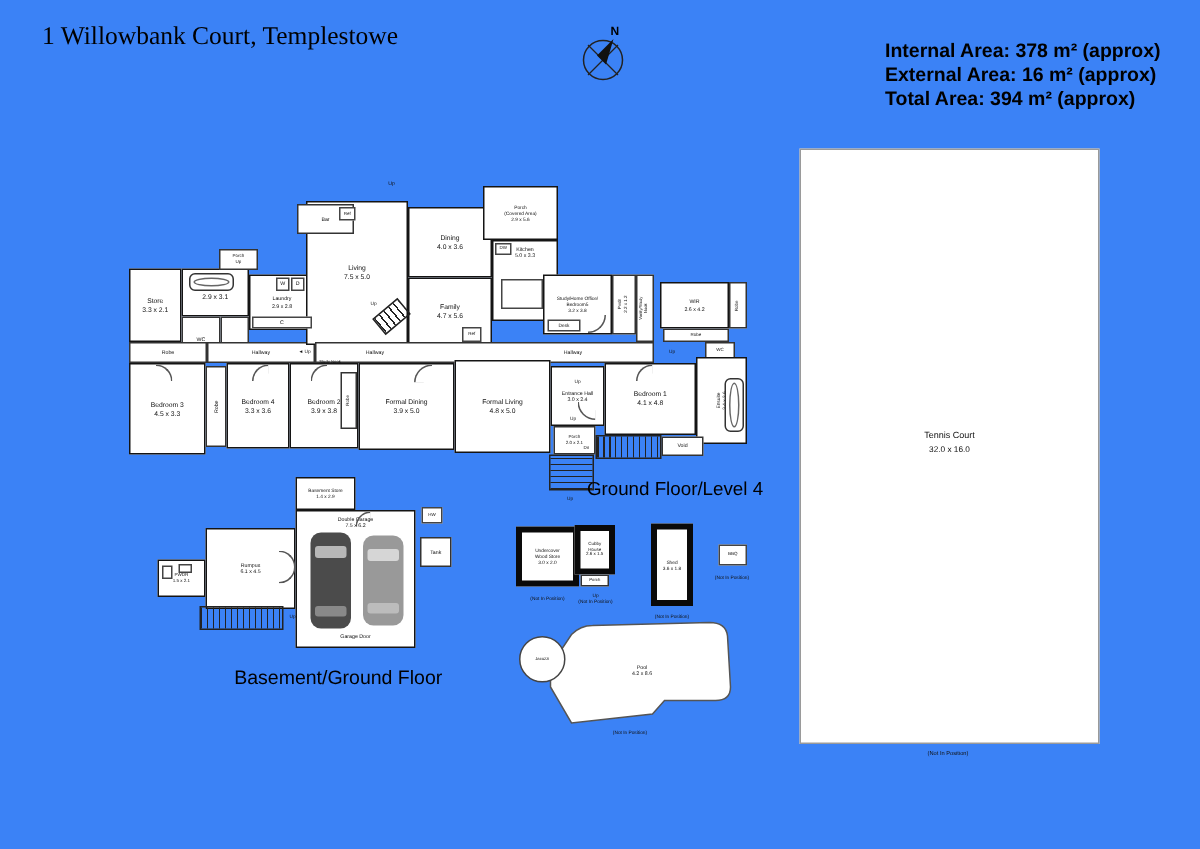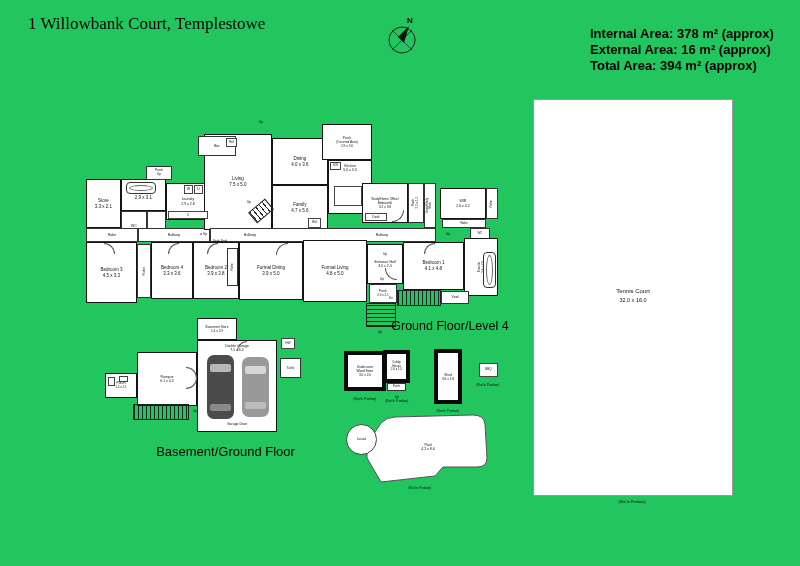--- a/index.html
+++ b/index.html
@@ -1,16 +1,16 @@
 <!DOCTYPE html>
 <html><head>
 <meta charset="utf-8">
 <style>
   html,body{margin:0;padding:0;background:#fff;}
-  .page{position:relative;width:800px;height:566px;background:#22c55e;overflow:hidden;
+  .page{position:relative;width:800px;height:566px;background:#3b82f6;overflow:hidden;
         font-family:"Liberation Sans",sans-serif;color:#111;}
   .title{position:absolute;left:28px;top:14px;font-family:"Liberation Serif",serif;
          font-size:17px;color:#000;}
   .stats{position:absolute;left:590px;top:26px;font-size:13px;font-weight:bold;line-height:16px;color:#000;}
   .floor-label{position:absolute;text-align:center;font-size:12.5px;color:#000;}
   .disclaimer{position:absolute;left:0;top:541px;width:800px;text-align:center;
               font-family:"Liberation Serif",serif;font-size:9.5px;color:#000;}
   
   .plan-layer{position:absolute;left:0;top:0;width:800px;height:566px;}
   .el{position:absolute;box-sizing:border-box;}

